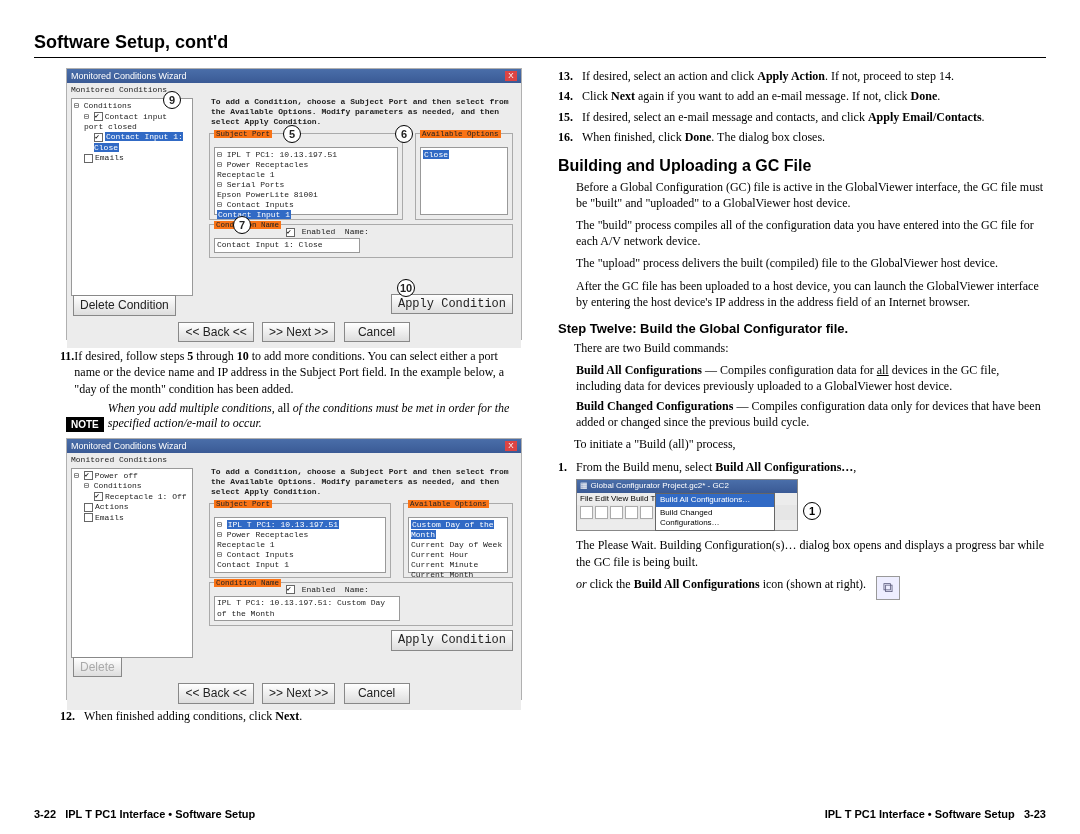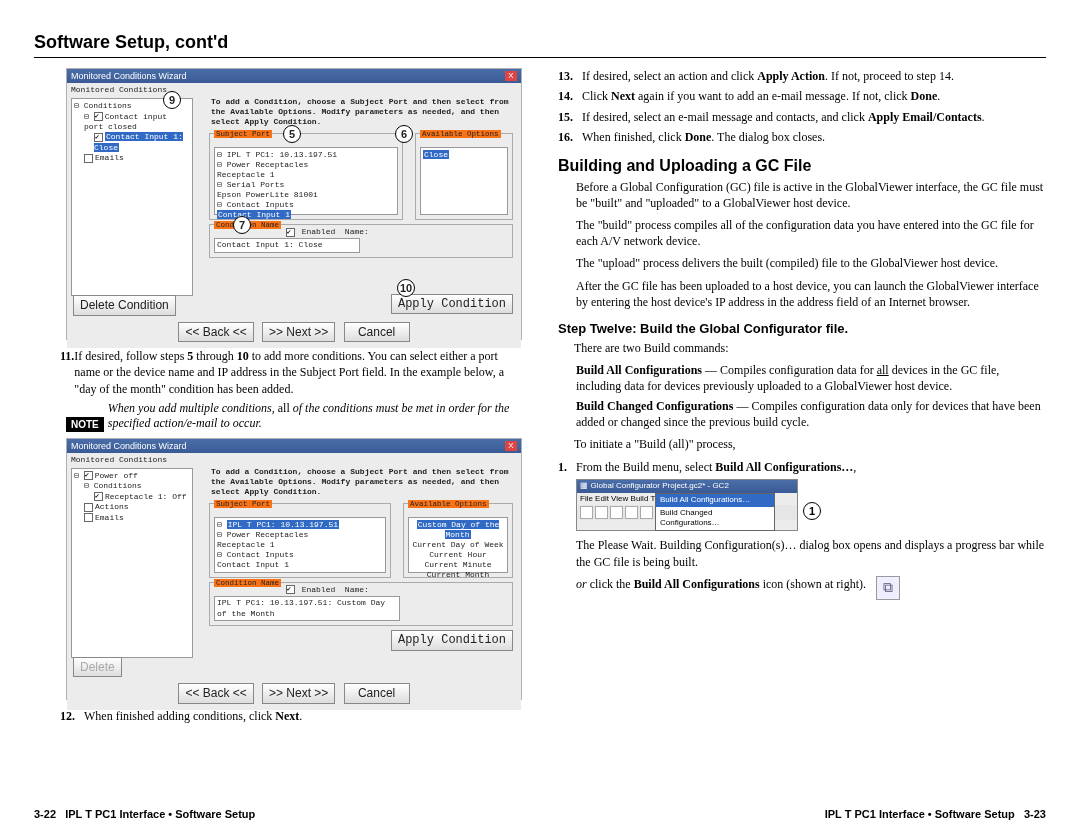--- a/index.html
+++ b/index.html
@@ -361,21 +361,21 @@
               <div class="fieldgroup" style="flex:1;"><span class="legend">Subject Port</span>
                 <div class="listbox" style="height:50px;">
                   <div>⊟ <span class="hl">IPL T PC1: 10.13.197.51</span></div>
                   <div class="indent1">⊟ <span>Power Receptacles</span></div>
                   <div class="indent2">Receptacle 1</div>
                   <div class="indent1">⊟ <span>Contact Inputs</span></div>
                   <div class="indent2">Contact Input 1</div>
                 </div>
               </div>
               <div class="fieldgroup" style="width:100px;"><span class="legend">Available Options</span>
-                <div class="listbox" style="height:50px;text-align:center;">
+                <div class="listbox" style="height:50px;">
                   <div><span class="hl">Custom Day of the Month</span></div>
                   <div>Current Day of Week</div>
                   <div>Current Hour</div>
                   <div>Current Minute</div>
                   <div>Current Month</div>
                 </div>
               </div>
             </div>
             <div class="fieldgroup"><span class="legend">Condition Name</span>
               <span class="cb checked"></span> <span>Enabled</span>

